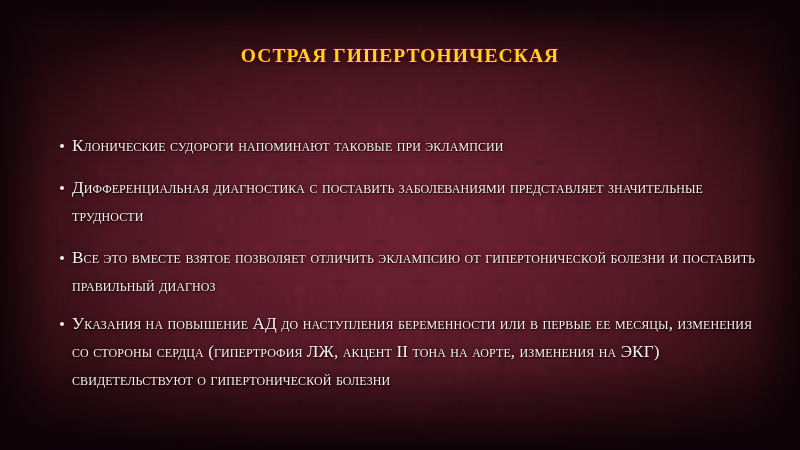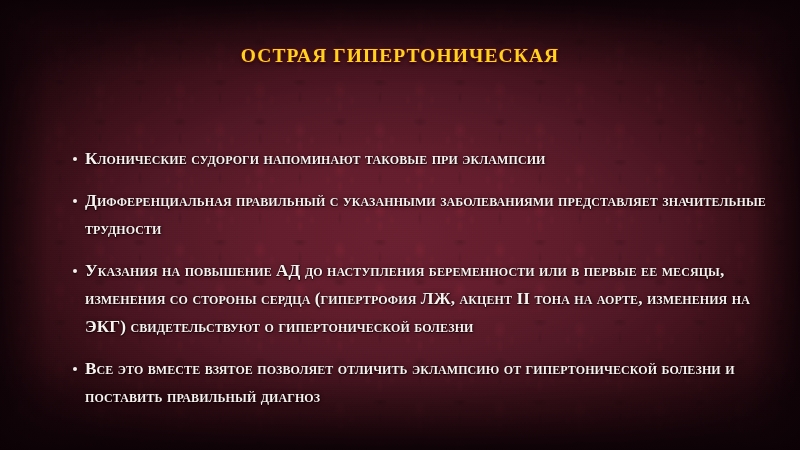--- a/index.html
+++ b/index.html
@@ -101,24 +101,23 @@
       -1px  0   0 #4a0d17,  1px  0   0 #4a0d17,
        0    2px 3px rgba(20,2,8,.75);
   }
   .title .tline { display: block; }
 
   .body-list {
     position: absolute;
     left: 58px;
     top: 132px;
     width: 706px;
-    margin: 13px;
+    margin: 0;
     padding: 0;
     list-style: none;
-    font-weight: bold;
   }
   .bullet-item {
     position: relative;
     padding-left: 14px;
     margin: 0 0 10px 0;
     color: #f6f2ef;
     font-family: "Liberation Serif", "DejaVu Serif", serif;
     font-variant: small-caps;
     font-size: 17.2px;
     line-height: 28px;
@@ -155,19 +154,19 @@
   <div class="bg-vignette"></div>
 
   <div class="content">
 
     <h1 class="title">
       <span class="tline">ОСТРАЯ  ГИПЕРТОНИЧЕСКАЯ</span>
     </h1>
 
     <ul class="body-list">
       <li class="bullet-item gap-lg">Клонические  судороги  напоминают таковые при эклампсии</li>
-      <li class="bullet-item gap-lg">Дифференциальная правильный с указанными заболеваниями представляет значительные трудности</li>
+      <li class="bullet-item gap-lg">Дифференциальная диагностика с поставить заболеваниями представляет значительные трудности</li>
+      <li class="bullet-item">Все это вместе взятое позволяет отличить эклампсию от гипертонической болезни и поставить правильный диагноз</li>
       <li class="bullet-item gap-lg">Указания на повышение АД до наступления беременности или в первые ее месяцы, изменения со стороны сердца (гипертрофия ЛЖ, акцент II тона на аорте, изменения на ЭКГ) свидетельствуют о гипертонической болезни</li>
-      <li class="bullet-item">Все это вместе взятое позволяет отличить эклампсию от гипертонической болезни и поставить правильный диагноз</li>
     </ul>
 
   </div>
 </div>
 
 </body></html>

